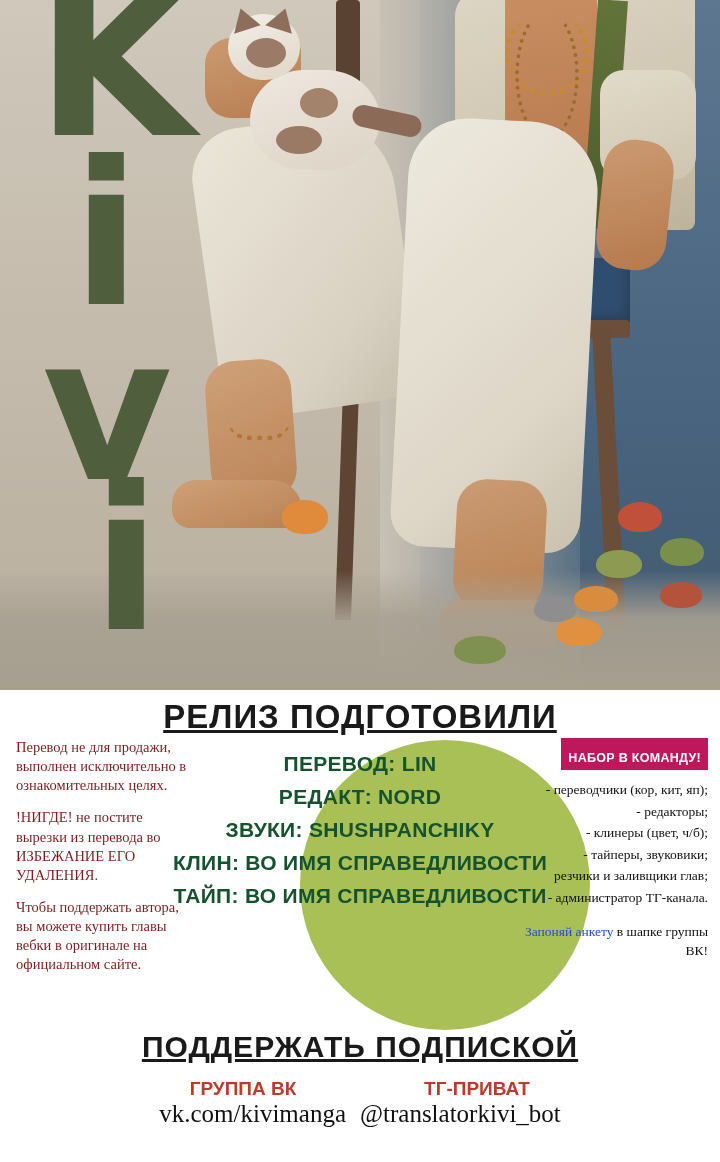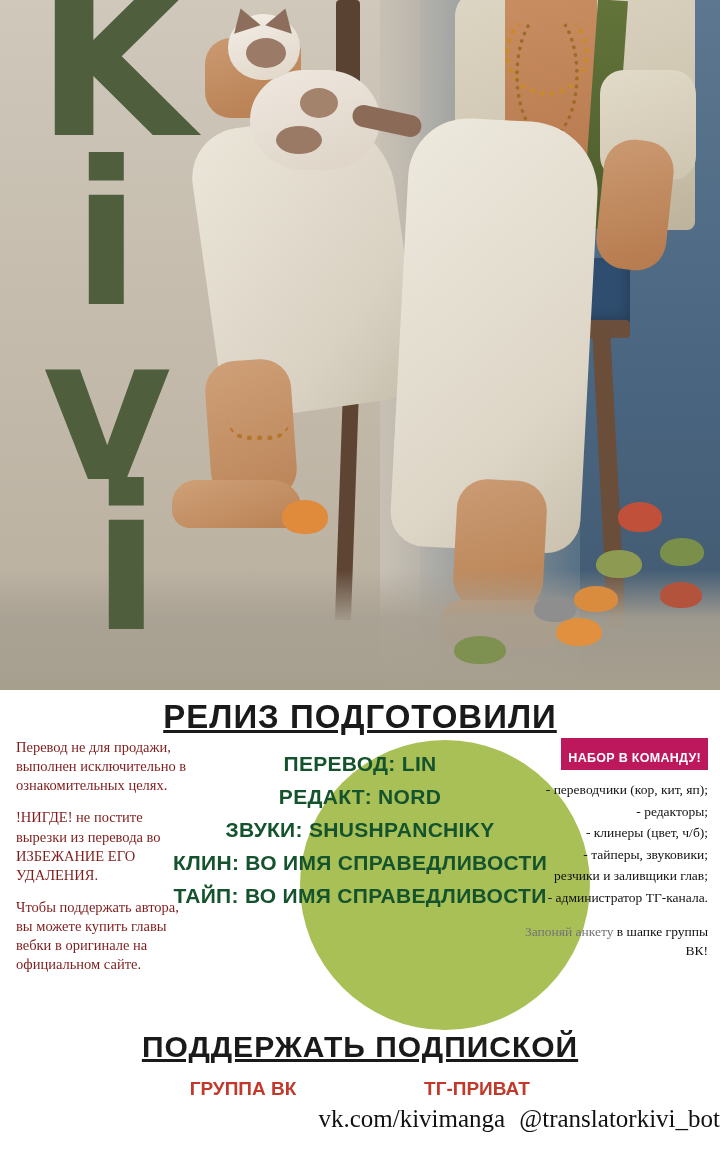--- a/index.html
+++ b/index.html
@@ -234,36 +234,36 @@
     font-family: "Liberation Sans", sans-serif;
     font-weight: 700; font-size: 12.5px;
     padding: 11px 7px 3px 7px;
     letter-spacing: .3px;
     margin-bottom: 10px;
   }
   .right-col .need { margin-bottom: 2px; }
   .form-line {
     margin-top: 14px; color: #111; font-size: 13.5px;
   }
-  .form-line .red { color: #737373; }
+  .form-line .red { color: #1d4ed8; }
 
   
   .bottom {
     position: absolute; left: 0; top: 388px; width: 720px;
   }
   .bot-row {
     display: flex; justify-content: center; gap: 44px;
   }
   .bot-head {
     font-family: Liberation Sans, sans-serif;
     font-weight: 700; font-size: 19px; color: #c0392b;
     text-align: center;
   }
   .bot-link-row {
-    display: flex; justify-content: flex-end; gap: 14px; margin-top: 5px;
+    display: flex; justify-content: center; gap: 14px; margin-top: 0;
   }
   .bot-link {
     font-family: "Liberation Serif", serif;
     font-size: 25px; color: #111;
   }
   .vk-head { width: 190px; }
   .tg-head { width: 190px; }
 </style>
 </head>
 <body>

